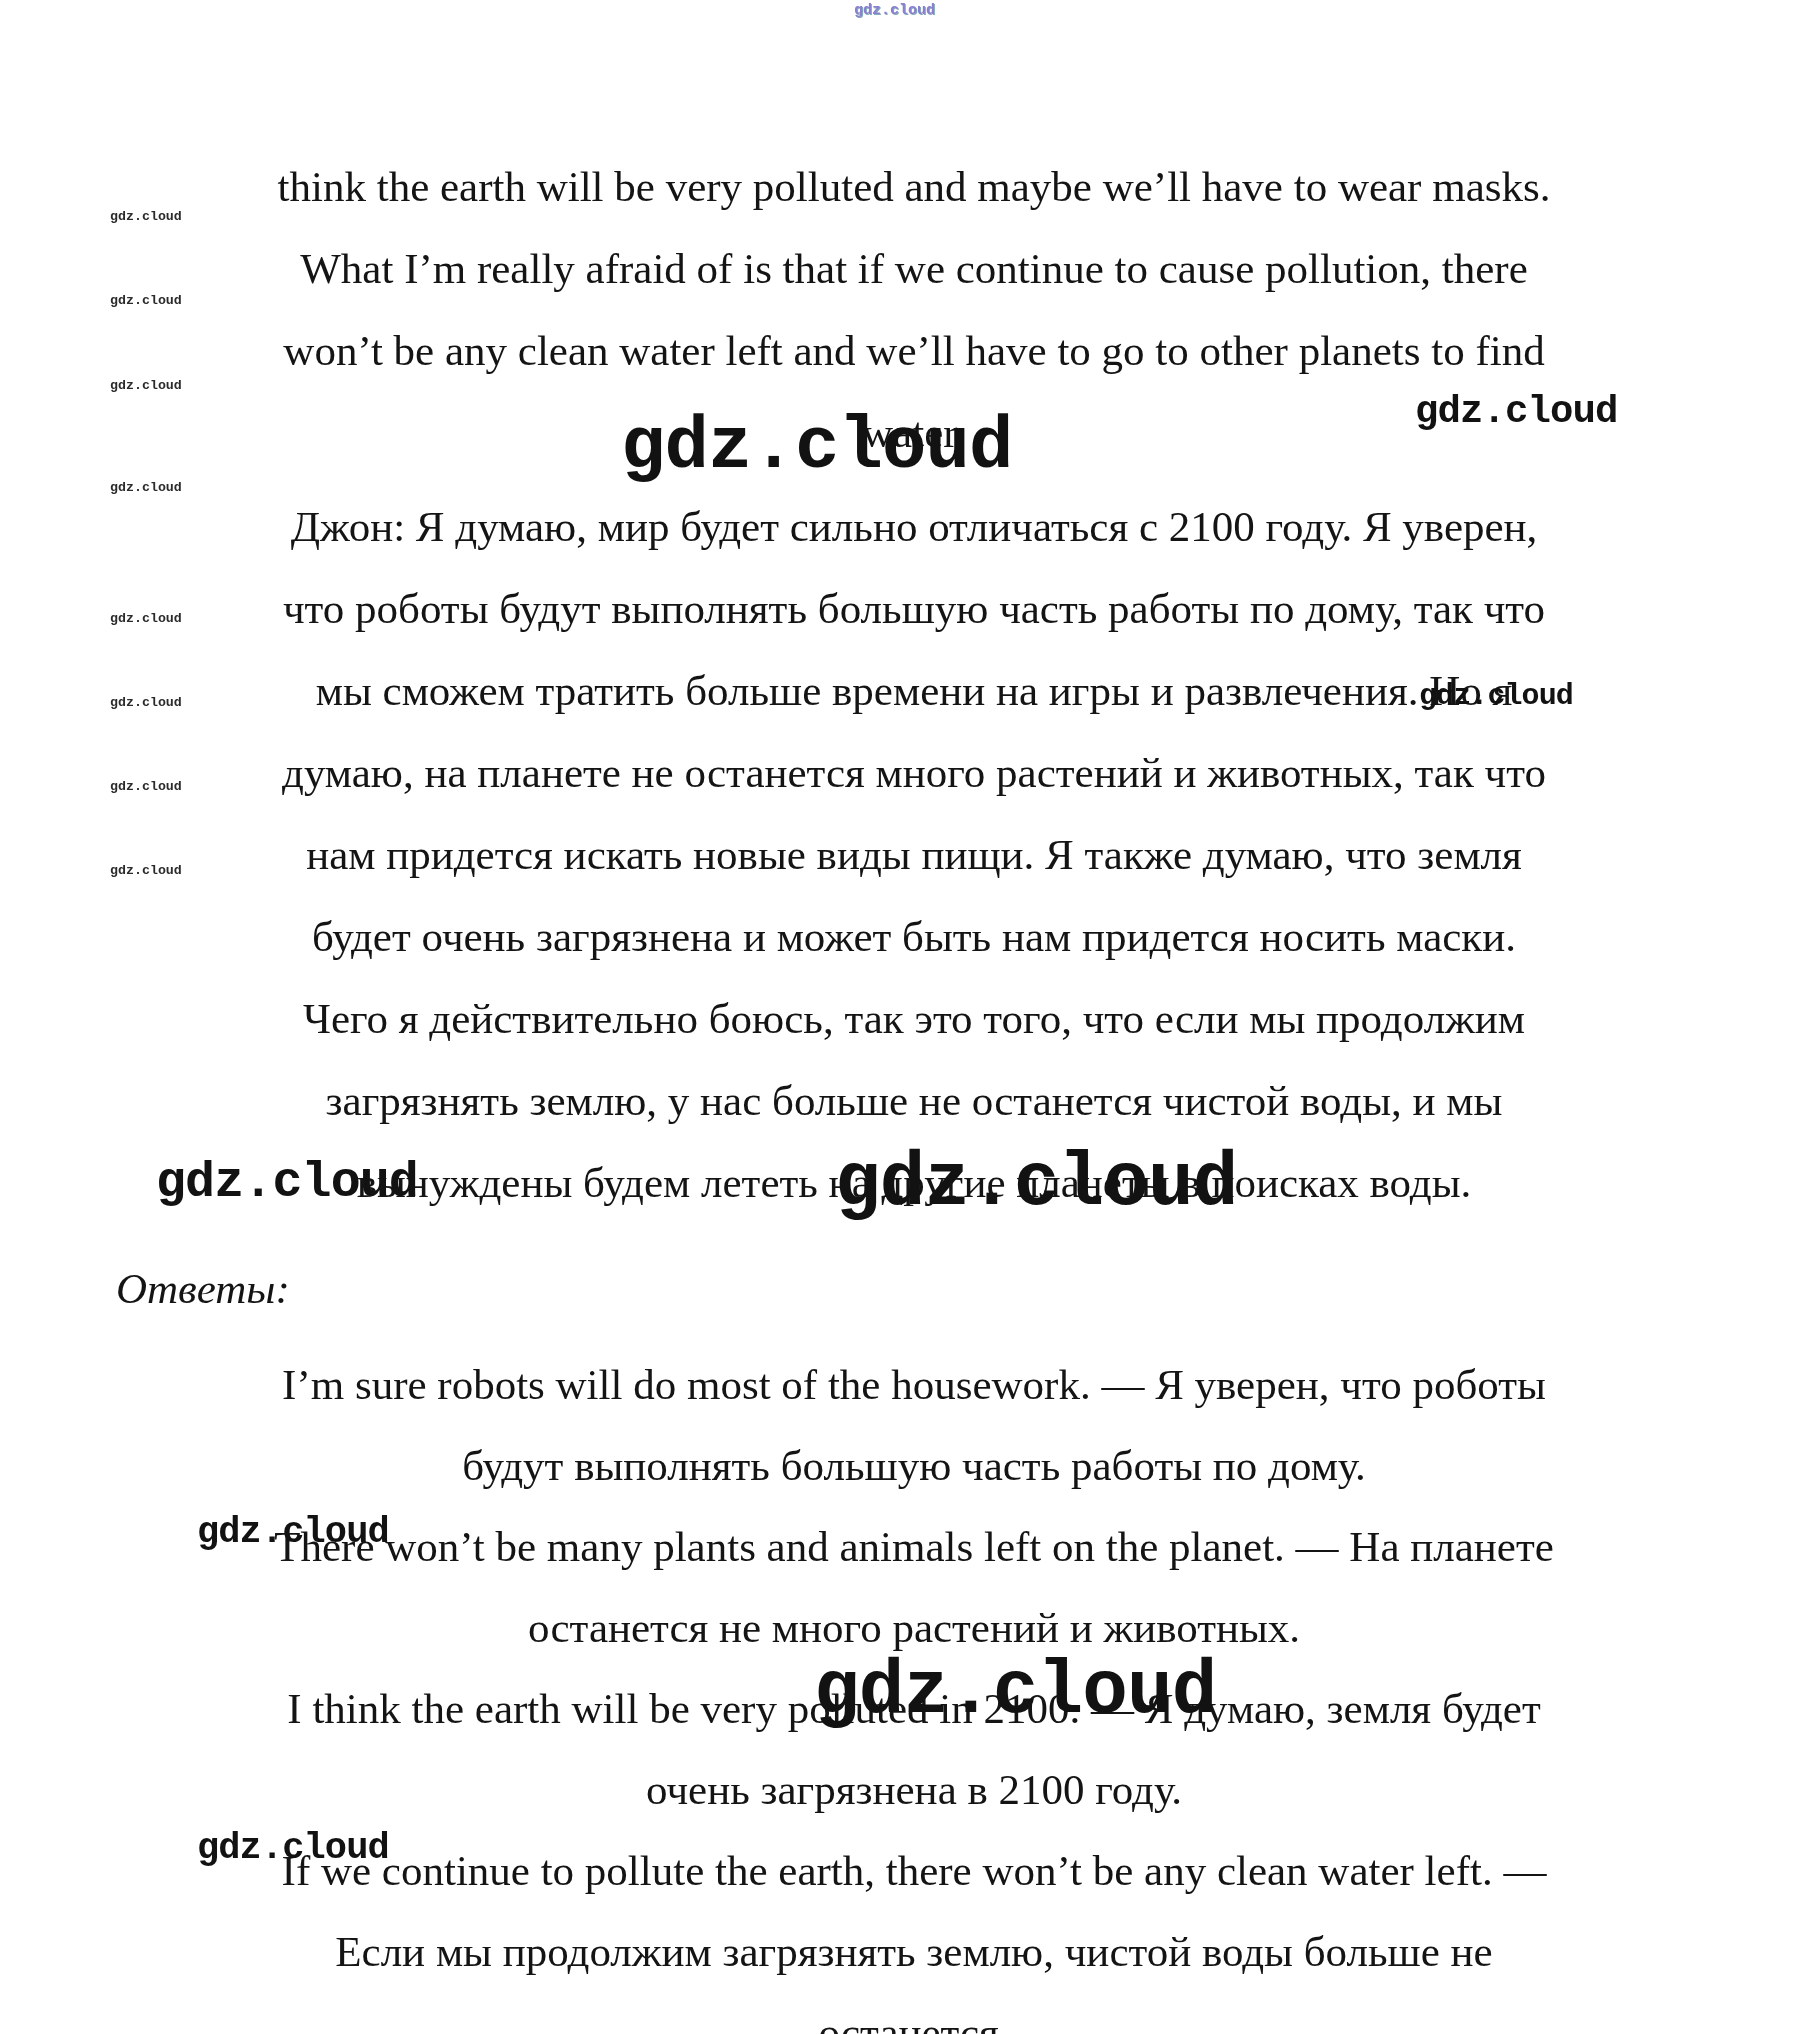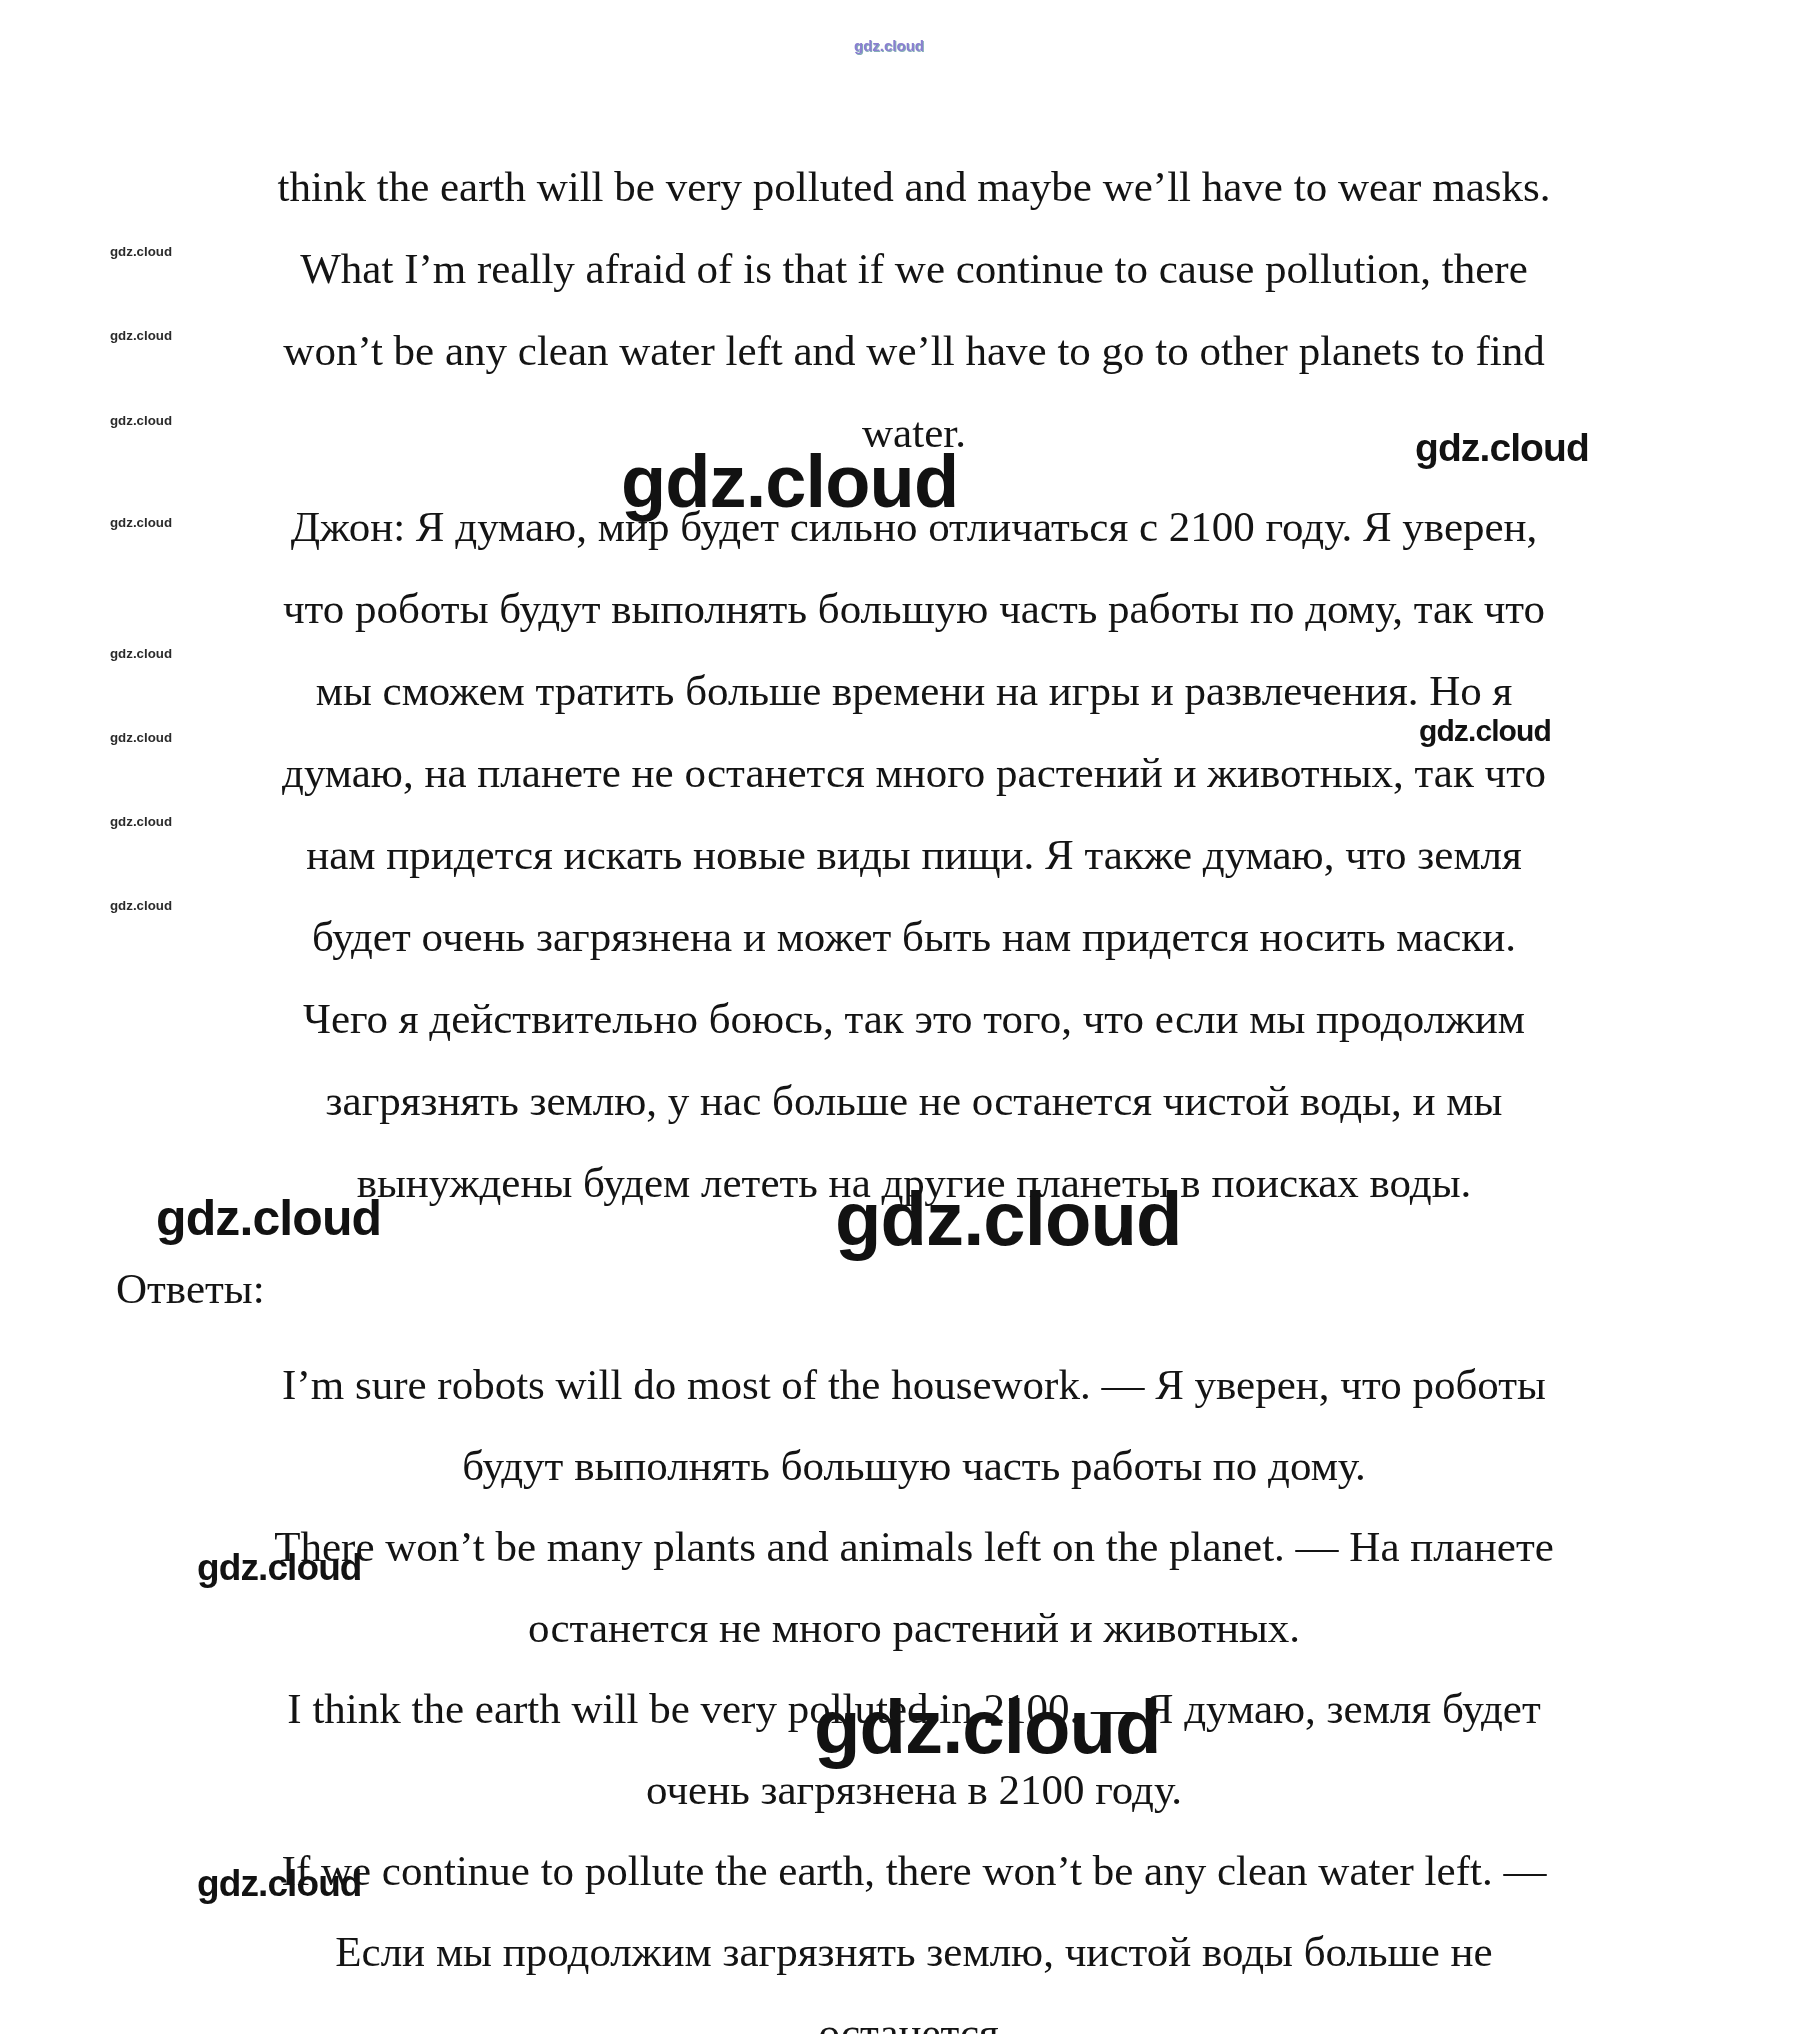--- a/index.html
+++ b/index.html
@@ -26,36 +26,36 @@
     z-index: 1;
   }
   .lines {
     white-space: pre-line;
     margin: 0;
     text-align: center;
   }
   .p-en   { margin: 0 0 12.4px 0; }
   .p-ru   { margin: 0 0 24px 0; }
   .h-answers {
+    font-style: italic;
     margin: 0 0 13.3px 0;
   }
   .p-answers { line-height: 81px; }
 
   
   .wm {
     position: absolute;
-    font-family: Liberation Sans, sans-serif;
+    font-family: Liberation Mono, monospace;
     font-weight: 700;
     color: #121212;
     line-height: 1;
     white-space: nowrap;
     letter-spacing: -0.9px;
     pointer-events: none;
     z-index: 3;
-    margin-top: 35px;
   }
   .wm-tiny {
     font-size: 13.3px;
     font-weight: 600;
     color: #2b2b2b;
     letter-spacing: 0;
   }
   .wm-top {
     font-size: 15px;
     font-weight: 700;

